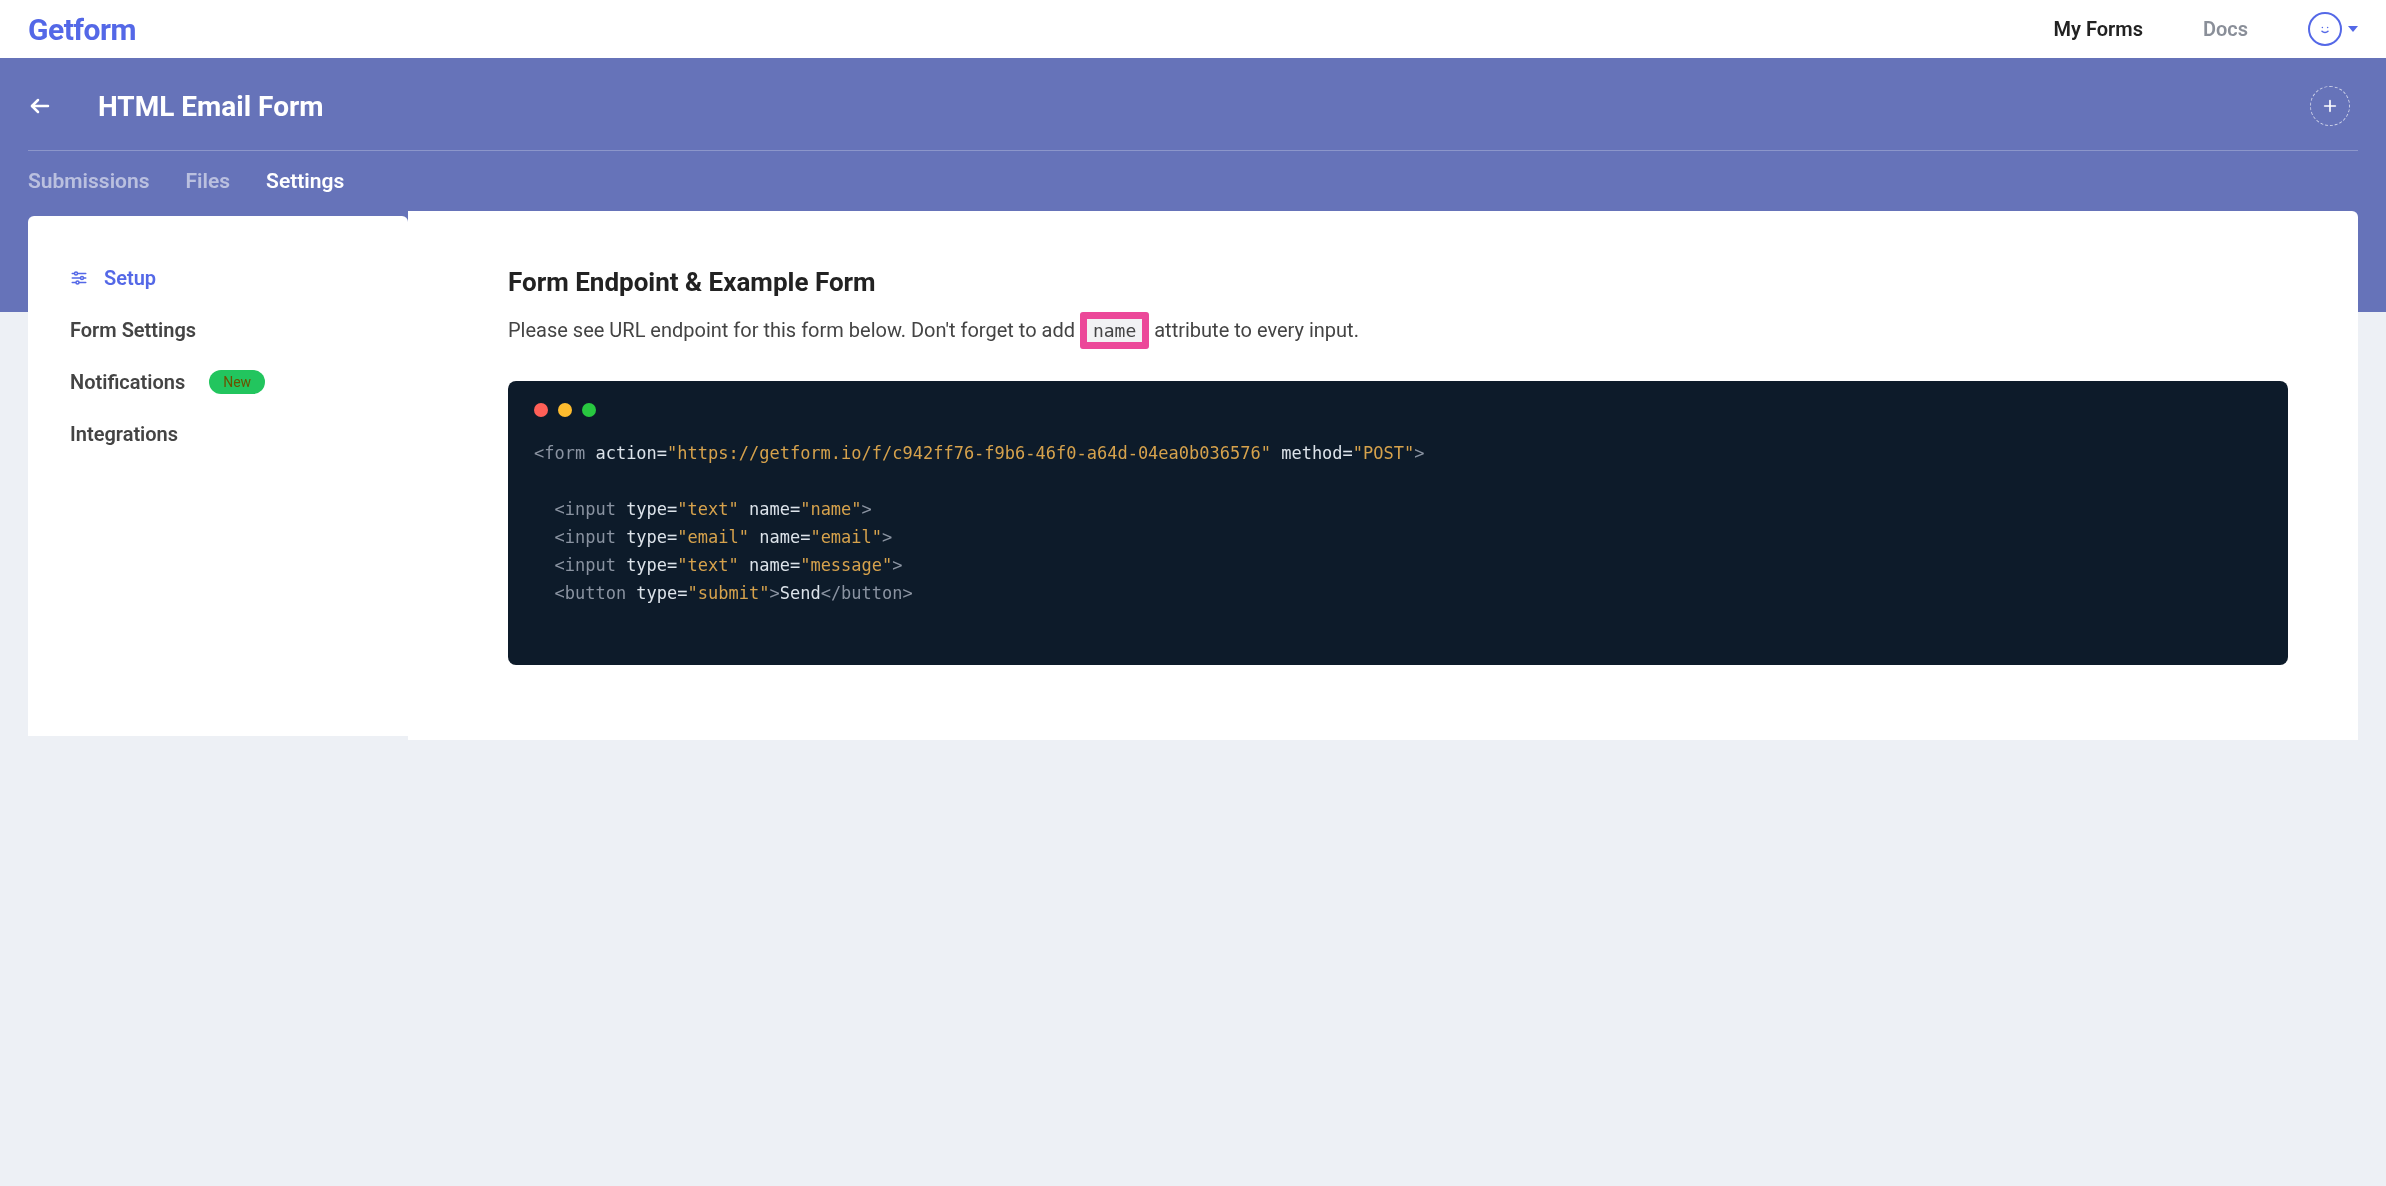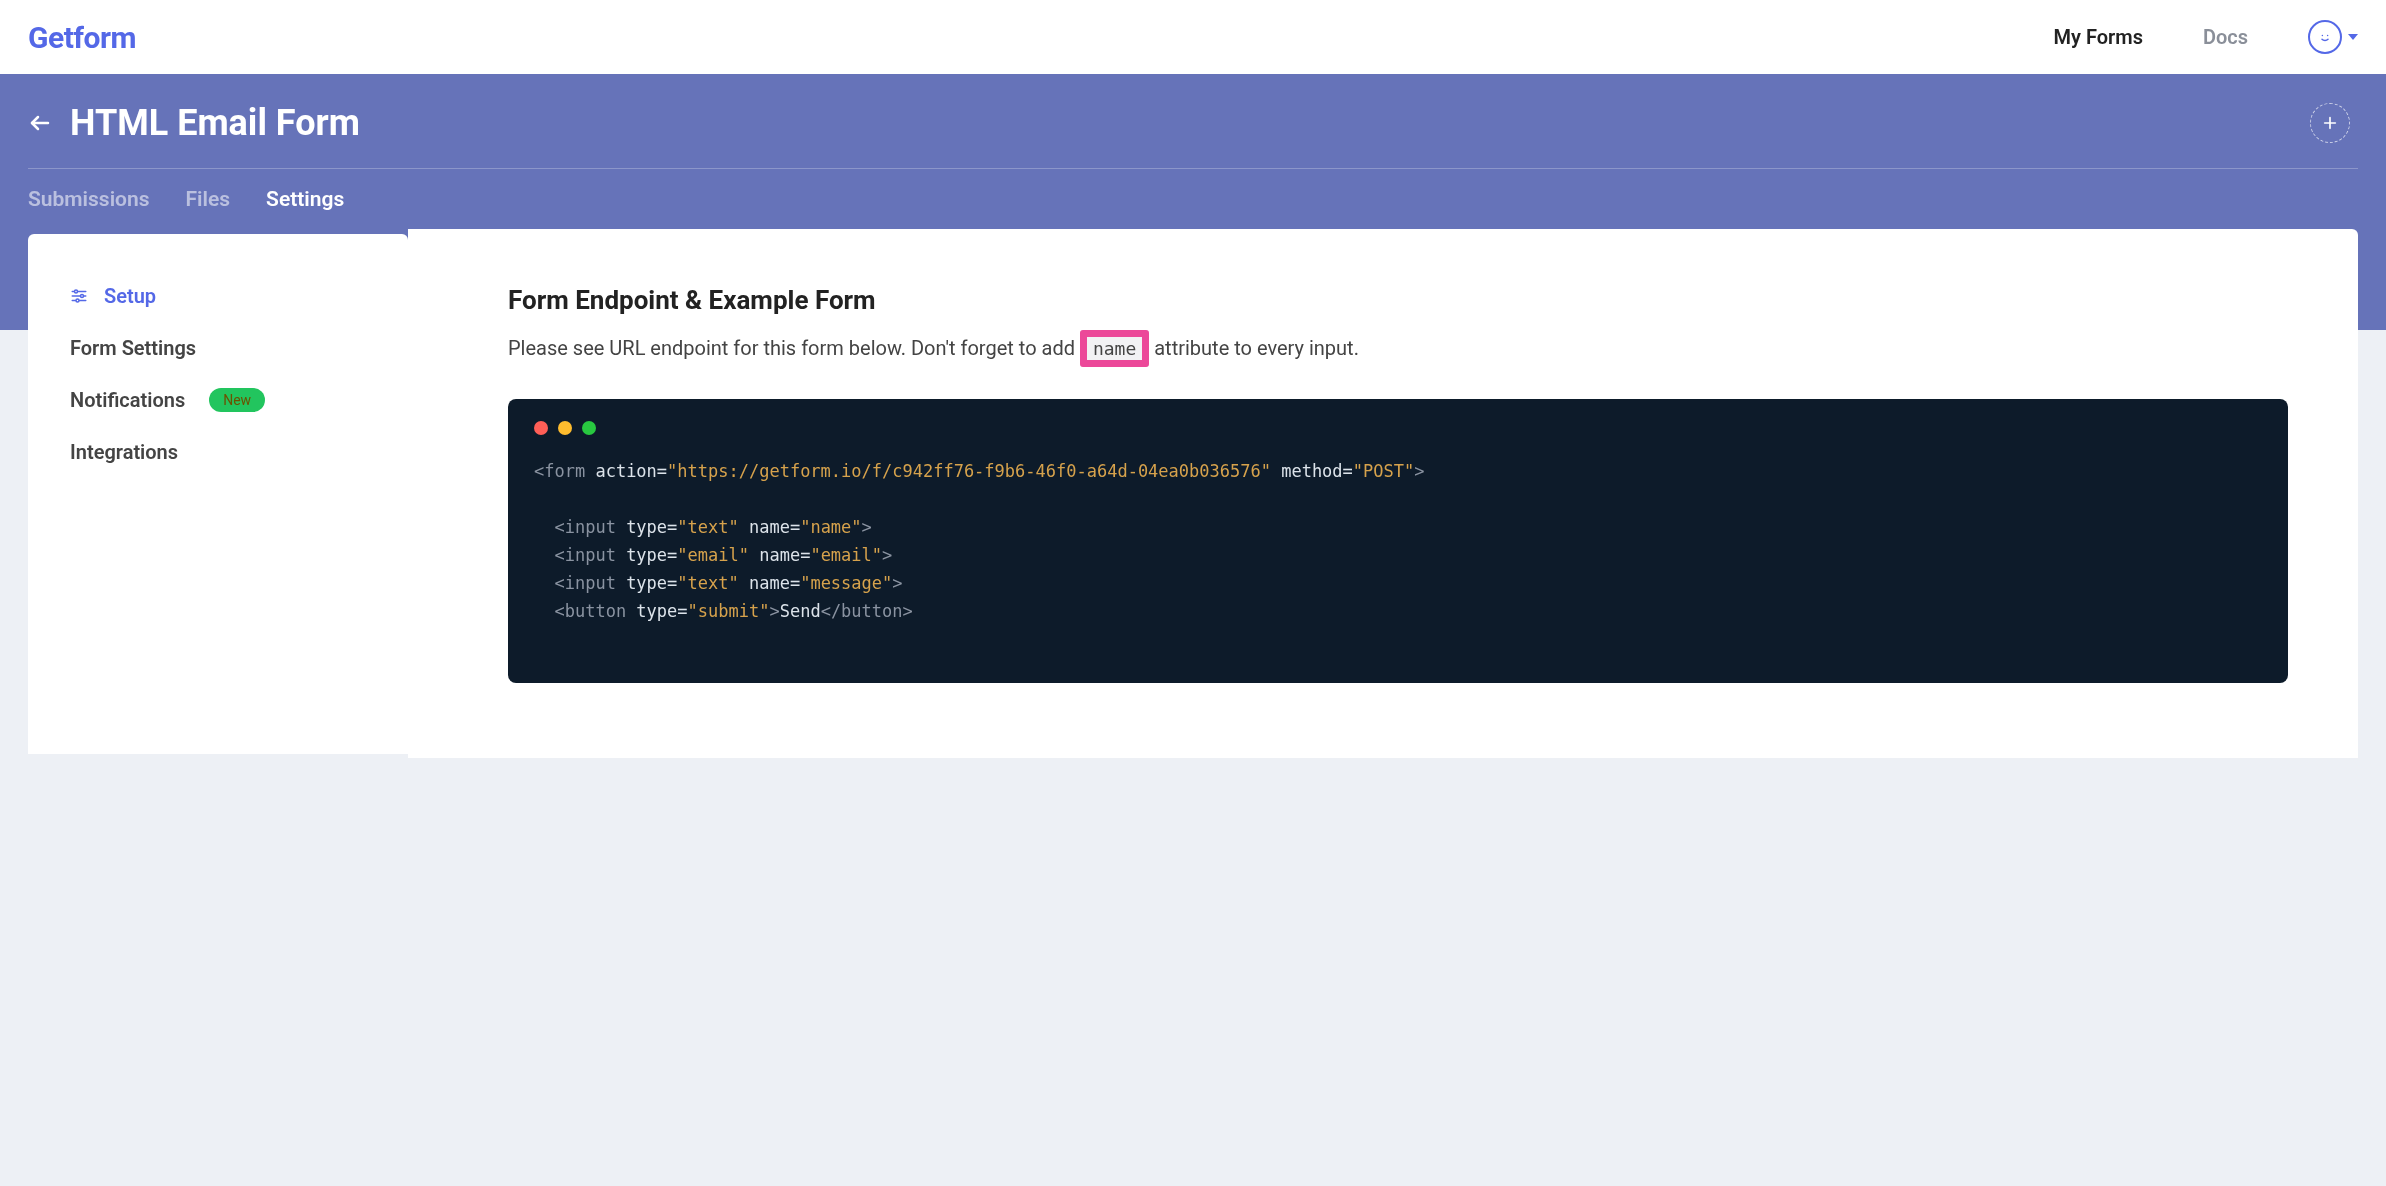--- a/index.html
+++ b/index.html
@@ -4,21 +4,21 @@
 <style>
   * { box-sizing: border-box; margin: 0; padding: 0; }
   body {
     font-family: -apple-system, BlinkMacSystemFont, "Segoe UI", Roboto, Helvetica, Arial, sans-serif;
     background: #edf0f5;
     color: #333;
   }
   
   .topnav {
     background: #fff;
-    height: 74px;
+    height: 58px;
     display: flex;
     align-items: center;
     padding: 0 28px;
     justify-content: space-between;
   }
   .brand {
     font-size: 30px;
     font-weight: 700;
     color: #5468e7;
     letter-spacing: -0.5px;
@@ -70,22 +70,23 @@
   }
   .hero-left { display: flex; align-items: center; gap: 18px; }
   .back-arrow {
     color: #fff;
     cursor: pointer;
     display: flex;
     align-items: center;
   }
   .hero-title {
     color: #fff;
-    font-size: 36px;
+    font-size: 28px;
     font-weight: 700;
+    margin-left: 28px;
   }
   .plus-circle {
     width: 40px; height: 40px;
     border: 1.5px dashed rgba(255,255,255,0.65);
     border-radius: 50%;
     display: flex;
     align-items: center;
     justify-content: center;
     color: #fff;
     font-size: 22px;

